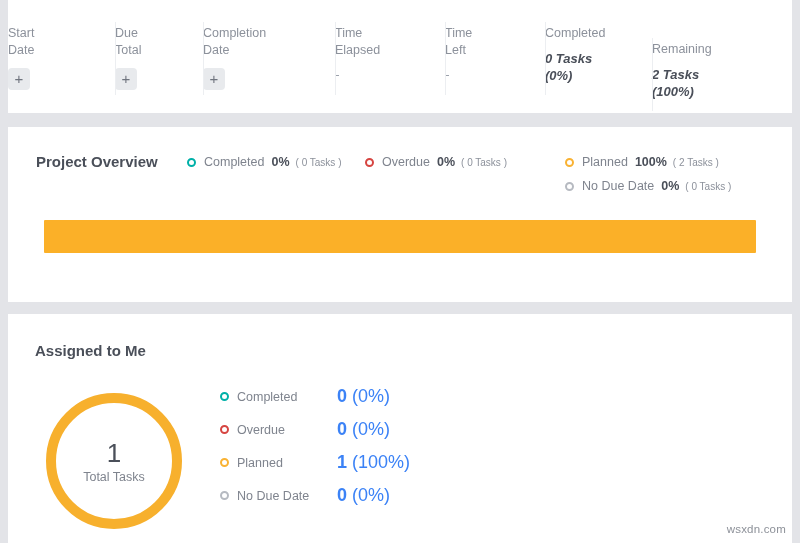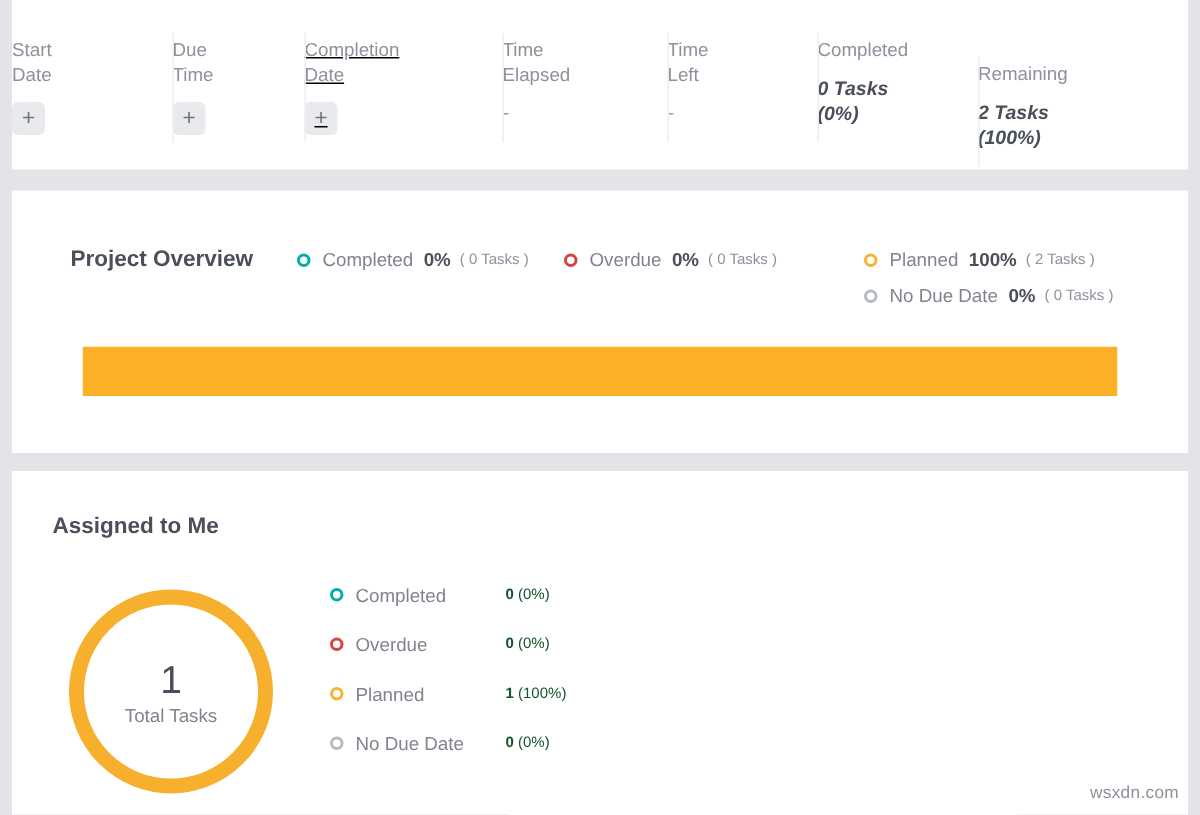--- a/index.html
+++ b/index.html
@@ -77,31 +77,31 @@
     color: #6f747e;
     font-size: 15px;
     line-height: 21px;
     text-align: center;
     cursor: pointer;
     user-select: none;
   }
 
   .m-start   { width: 107px; }
   .m-due     { width: 88px;  }
-  .m-comp    { width: 132px; text-decoration: underline; }
+  .m-comp    { width: 132px; }
   .m-elapsed { width: 110px; }
   .m-left    { width: 100px; }
   .m-done    { width: 107px; }
   .m-remain  { width: 130px; margin-top: 16px; }
 
   
   #overview-card {
     margin-top: 14px;
     height: 175px;
-    padding: 12px;
+    padding: 1px;
   }
   .overview-head {
     display: flex;
     align-items: flex-start;
     padding: 23px 0 0 0;
   }
   .section-title {
     font-size: 15px;
     font-weight: 700;
     color: #4a4f59;
@@ -223,22 +223,22 @@
     display: flex;
     align-items: center;
     height: 33px;
   }
   .al-name {
     font-size: 12.5px;
     color: #7f848e;
     width: 100px;
   }
   .al-val {
-    font-size: 10px;
-    color: #14532d;
+    font-size: 18px;
+    color: #3b82f6;
   }
   .al-val b { font-weight: 700; }
 
   .watermark {
     position: absolute;
     right: 14px;
     bottom: 8px;
     font-size: 11.5px;
     color: #8d9199;
     letter-spacing: .2px;
@@ -254,21 +254,21 @@
     <div class="metric-inner">
       <div class="metric-label">Start
 Date</div>
       <div class="plus-btn">+</div>
     </div>
   </div>
 
   <div class="metric m-due">
     <div class="metric-inner">
       <div class="metric-label">Due
-Time</div>
+Total</div>
       <div class="plus-btn">+</div>
     </div>
   </div>
 
   <div class="metric m-comp">
     <div class="metric-inner">
       <div class="metric-label">Completion
 Date</div>
       <div class="plus-btn">+</div>
     </div>

